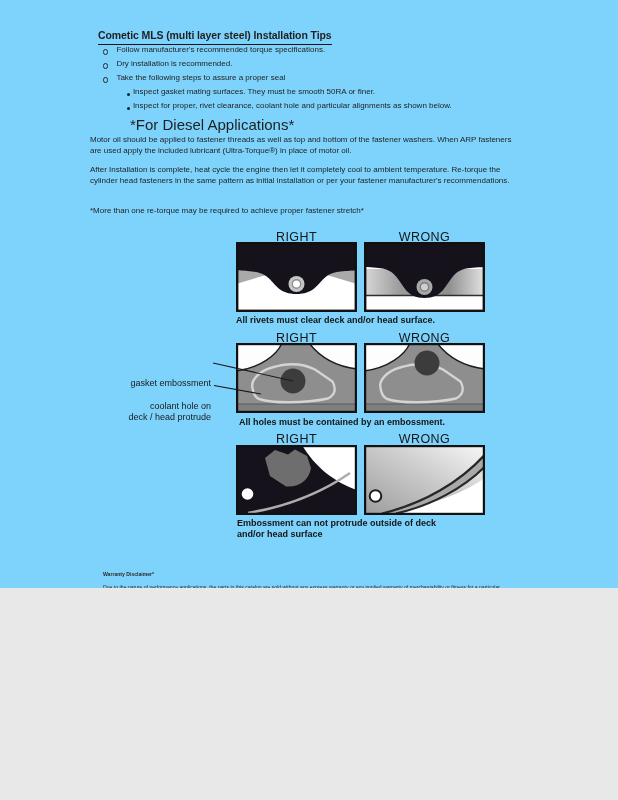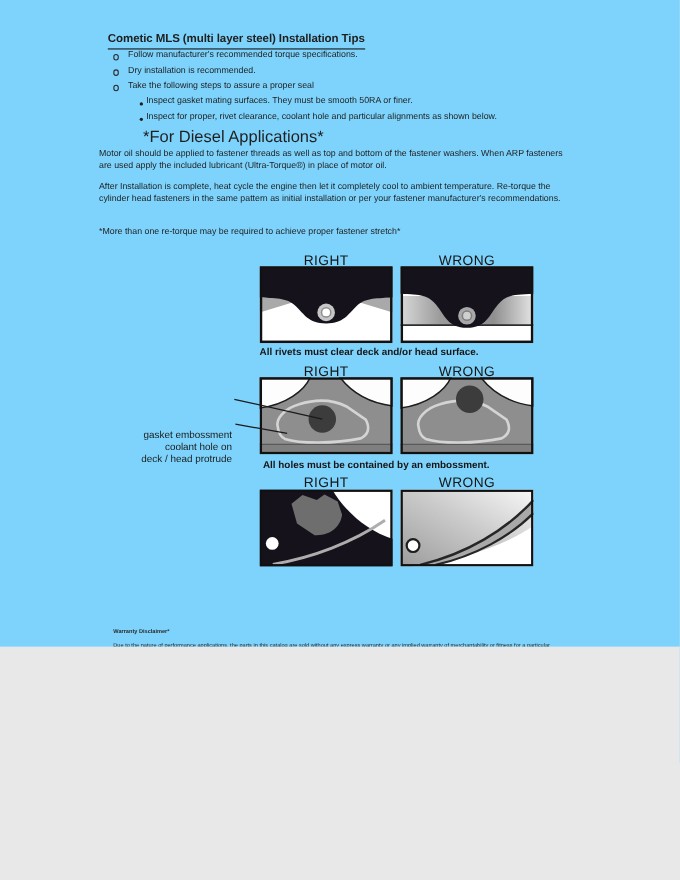--- a/index.html
+++ b/index.html
@@ -113,21 +113,21 @@
   </div>
   <div class="abs cap" style="left:236px;top:315px;">All rivets must clear deck and/or head surface.</div>
 
   <div class="abs dg-head" style="left:236px;top:331px;">RIGHT</div>
   <div class="abs dg-head" style="left:364px;top:331px;">WRONG</div>
 
   <div class="abs lbl" style="top:357px;margin-top:44px;">
     <div>coolant hole on</div>
     <div>deck / head protrude</div>
   </div>
-  <div class="abs lbl" style="top:378px;margin-top:12px;">gasket embossment</div>
+  <div class="abs lbl" style="top:378px;">gasket embossment</div>
 
   <svg class="abs leader" width="200" height="80" viewBox="0 0 200 80">
     <line x1="113" y1="33" x2="193" y2="51" stroke="#1a1a1a" stroke-width="1.1"></line>
     <line x1="114" y1="55.5" x2="161" y2="64" stroke="#1a1a1a" stroke-width="1.1"></line>
   </svg>
 
   <div class="abs panel" style="left:236px;top:343px;">
     <svg width="121" height="70" viewBox="0 0 121 70">
       <rect width="121" height="70" fill="#8e8e8e"></rect>
       <rect y="61" width="121" height="9" fill="#7f7f7f"></rect>
@@ -177,20 +177,24 @@
       </defs>
       <rect width="121" height="70" fill="#ffffff"></rect>
       <path d="M0,0 H121 V33 C95,51 55,64.5 10,70 L0,70 Z" fill="url(#gF)"></path>
       <path d="M121,9.5 C96,37 60,58.5 18,68.5 L32,68.5 C68,60.5 100,42.5 121,21.5 Z" fill="#a9a9a9"></path>
       <path d="M121,9.5 C96,37 60,58.5 18,68.5" fill="none" stroke="#262626" stroke-width="2.2"></path>
       <path d="M121,21.5 C100,42.5 68,60.5 32,68.5" fill="none" stroke="#262626" stroke-width="2"></path>
       <circle cx="11.5" cy="51" r="5.8" fill="#ffffff" stroke="#1e1e1e" stroke-width="2"></circle>
       <rect x="1.1" y="1.1" width="118.8" height="67.8" fill="none" stroke="#111111" stroke-width="2.2"></rect>
     </svg>
   </div>
+  <div class="abs cap" style="left:237px;top:518px;">
+    <div>Embossment can not protrude outside of deck</div>
+    <div>and/or head surface</div>
+  </div>
 
   <div class="abs legal">
     <p class="legal-head">Warranty Disclaimer*</p>
     <p class="gap">Due to the nature of performance applications, the parts in this catalog are sold without any express warranty or any implied warranty of merchantability or fitness for a particular purpose.  Cometic Gasket Inc., shall not, under any circumstances, be liable for any special, incidental or consequential damages, including, person, party or property, but not limited to, damage, or loss of property or equipment, loss of profits or revenue, cost of purchased or replacement goods, or claims of customers of the purchase, which may arise and/or result from sale, installation or use of these parts.  Installation of these parts could adversely affect the motor manufacturers warranty coverage.</p>
     <p class="tight">VENUE-The agreed upon venue, in the event of dispute whatsoever between the parties, whether instituted by either party, including, but not limited to, contract terms, payment terms, delivery, type, defects, sufficiency of product, shall be the Court of Common Pleas, Lake County, Ohio or the Painesville Municipal Court, Lake County, Ohio, depending on the amount in controversy.</p>
     <p class="gap">This agreement shall be governed by and construed under the laws of the State of Ohio.</p>
     <p class="gap">All prices and terms are subject to change without notice.</p>
     <p class="gap">Terms COD- Secured with a completed dealer/jobber application on File, COD-Company check with a current credit card number on file.  Open accounts may be established by well rated firms.  A credit application is available upon request.  Open accounts are due payable Net 30 days from date of invoice.  No statement will be sent.  If an account becomes 60 or more days past due, it is subject to being placed on credit hold.  No orders will be shipped or new orders accepted until past due balance is paid.  If an account becomes 90 or more days past due, it is subject to being placed for collections.  All costs of collection are the responsibility of the customer, including attorney fees, court costs, and other expenses of litigation.</p>
     <p class="gap">Returns- Authorized (RGA) must be obtained in advance on all returns.  A packing slip or invoice number must accompany the merchandise.  No returns after 30 days from invoice date.  All returns are subject to a 25% restocking charge.  All custom designed and custom manufactured gaskets are non-returnable.</p>
     <p class="tight">Only catalog parts are returnable.</p>

